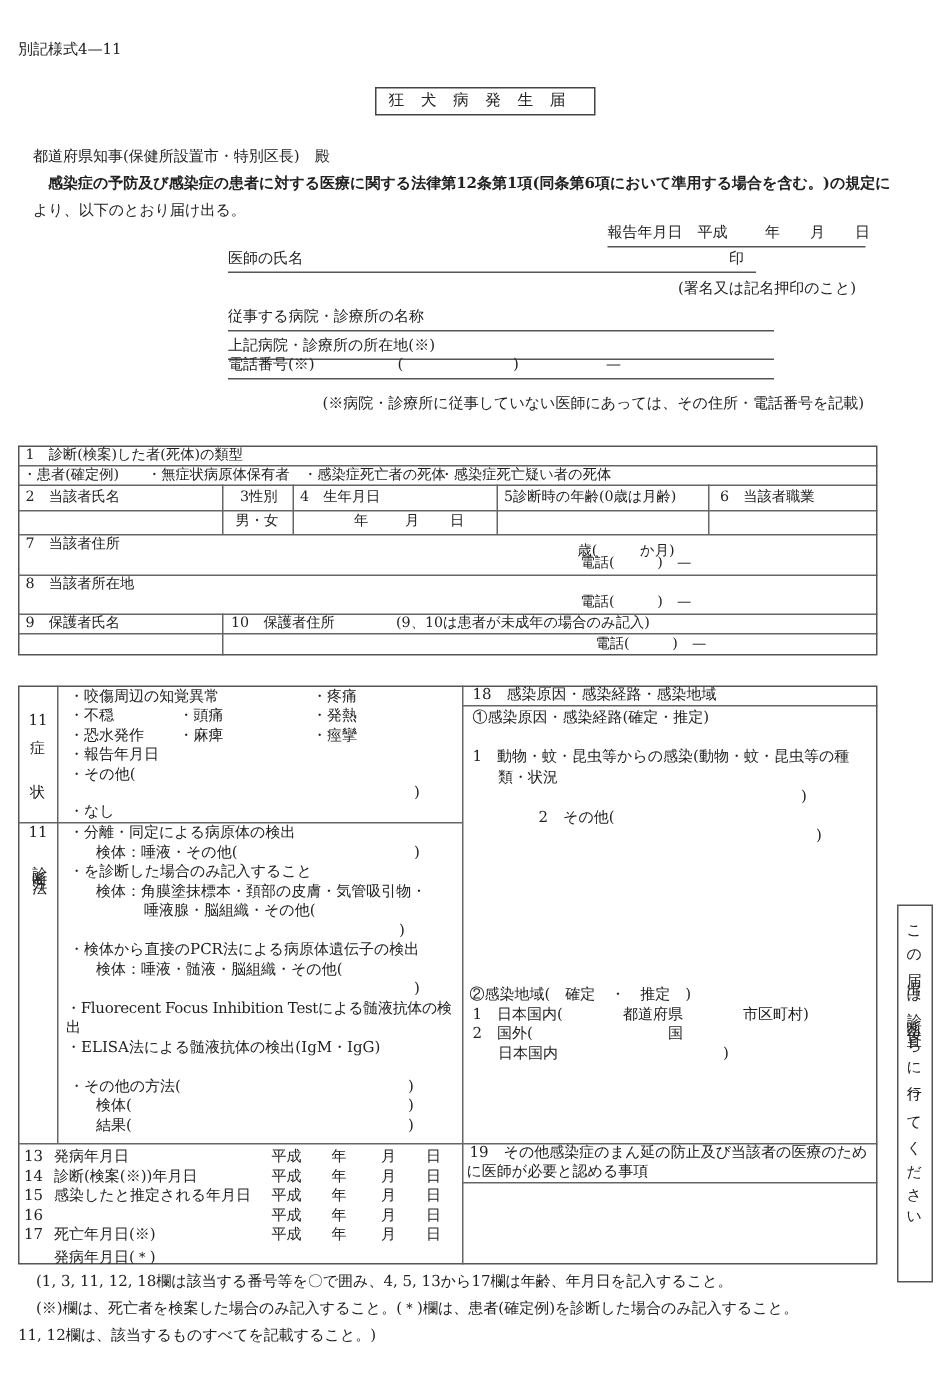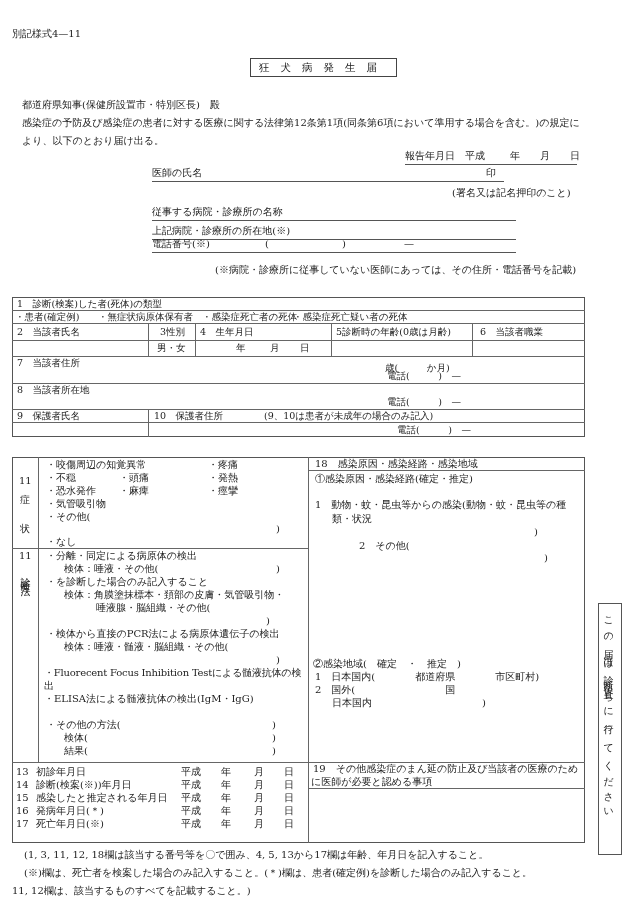--- a/index.html
+++ b/index.html
@@ -13,21 +13,21 @@
   .title-box { border:1px solid #444; padding:3px 8px; letter-spacing:11px; font-size:10.5px; }
   .vert { writing-mode:vertical-rl; letter-spacing:3px; font-size:10px; }
   .sm { font-size:9.5px; }
 </style>
 </head>
 <body>
 
 <div class="abs" style="left:12px;top:29px;">別記様式4—11</div>
 <div class="abs title-box" style="left:250px;top:58px;">狂犬病発生届</div>
 <div class="abs" style="left:22px;top:100px;">都道府県知事(保健所設置市・特別区長)　殿</div>
-<div class="abs" style="left:22px;top:118px;">感染症の予防及び感染症の患者に対する医療に関する法律第12条第1項(同条第6項において準用する場合を含む。)の規定に</div>
+<div class="abs" style="left:32px;top:118px;font-weight:bold;">感染症の予防及び感染症の患者に対する医療に関する法律第12条第1項(同条第6項において準用する場合を含む。)の規定に</div>
 <div class="abs" style="left:22px;top:136px;">より、以下のとおり届け出る。</div>
 
 <div class="abs uline" style="left:405px;top:151px;width:172px;height:13px;">
   <span class="abs" style="left:0;top:0;">報告年月日</span>
   <span class="abs" style="left:60px;top:0;">平成</span>
   <span class="abs" style="left:105px;top:0;">年</span>
   <span class="abs" style="left:135px;top:0;">月</span>
   <span class="abs" style="left:165px;top:0;">日</span>
 </div>
 
@@ -105,21 +105,21 @@
 <div class="abs" style="left:20px;top:495px;">症</div>
 <div class="abs" style="left:20px;top:524px;">状</div>
 <div class="abs" style="left:46px;top:460px;">・咬傷周辺の知覚異常</div>
 <div class="abs" style="left:208px;top:460px;">・疼痛</div>
 <div class="abs" style="left:46px;top:473px;">・不穏</div>
 <div class="abs" style="left:119px;top:473px;">・頭痛</div>
 <div class="abs" style="left:208px;top:473px;">・発熱</div>
 <div class="abs" style="left:46px;top:486px;">・恐水発作</div>
 <div class="abs" style="left:119px;top:486px;">・麻痺</div>
 <div class="abs" style="left:208px;top:486px;">・痙攣</div>
-<div class="abs" style="left:46px;top:499px;">・気管吸引物</div>
+<div class="abs" style="left:46px;top:499px;">・報告年月日</div>
 <div class="abs" style="left:46px;top:512px;">・その他(</div>
 <div class="abs" style="left:276px;top:524px;">)</div>
 <div class="abs" style="left:46px;top:537px;">・なし</div>
 
 <div class="abs" style="left:19px;top:551px;">11</div>
 <div class="abs vert" style="left:20px;top:569px;">診断方法</div>
 <div class="abs" style="left:46px;top:551px;">・分離・同定による病原体の検出</div>
 <div class="abs" style="left:64px;top:564px;">検体：唾液・その他(</div>
 <div class="abs" style="left:276px;top:564px;">)</div>
 <div class="abs" style="left:46px;top:577px;">・を診断した場合のみ記入すること</div>
@@ -147,21 +147,21 @@
 <div class="abs" style="left:315px;top:541px;margin-left:44px;">2　その他(</div>
 <div class="abs" style="left:544px;top:553px;">)</div>
 <div class="abs" style="left:313px;top:659px;">②感染地域(　確定　・　推定　)</div>
 <div class="abs" style="left:315px;top:672px;">1　日本国内(　　　　都道府県　　　　市区町村)</div>
 <div class="abs" style="left:315px;top:685px;">2　国外(　　　　　　　　　国</div>
 <div class="abs" style="left:332px;top:698px;">日本国内　　　　　　　　　　　)</div>
 
 <div id="dates" class="abs" style="left:16px;top:767px;">
   <div class="abs" style="left:0;top:0;">
     <span class="abs" style="left:0;">13</span>
-    <span class="abs" style="left:20px;">初診年月日</span>
+    <span class="abs" style="left:20px;">発病年月日</span>
     <span class="abs" style="left:165px;">平成</span>
     <span class="abs" style="left:205px;">年</span>
     <span class="abs" style="left:238px;">月</span>
     <span class="abs" style="left:268px;">日</span>
   </div>
   <div class="abs" style="left:0;top:13px;">
     <span class="abs" style="left:0;">14</span>
     <span class="abs" style="left:20px;">診断(検案(※))年月日</span>
     <span class="abs" style="left:165px;">平成</span>
     <span class="abs" style="left:205px;">年</span>
@@ -171,21 +171,21 @@
   <div class="abs" style="left:0;top:26px;">
     <span class="abs" style="left:0;">15</span>
     <span class="abs" style="left:20px;">感染したと推定される年月日</span>
     <span class="abs" style="left:165px;">平成</span>
     <span class="abs" style="left:205px;">年</span>
     <span class="abs" style="left:238px;">月</span>
     <span class="abs" style="left:268px;">日</span>
   </div>
   <div class="abs" style="left:0;top:39px;">
     <span class="abs" style="left:0;">16</span>
-    <span class="abs" style="left:20px;">発病年月日(＊)</span>
+    <span class="abs" style="left:20px;margin-top:28px;">発病年月日(＊)</span>
     <span class="abs" style="left:165px;">平成</span>
     <span class="abs" style="left:205px;">年</span>
     <span class="abs" style="left:238px;">月</span>
     <span class="abs" style="left:268px;">日</span>
   </div>
   <div class="abs" style="left:0;top:52px;">
     <span class="abs" style="left:0;">17</span>
     <span class="abs" style="left:20px;">死亡年月日(※)</span>
     <span class="abs" style="left:165px;">平成</span>
     <span class="abs" style="left:205px;">年</span>

